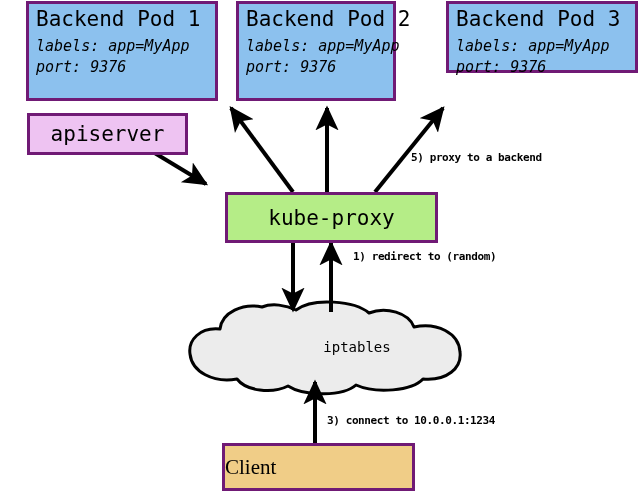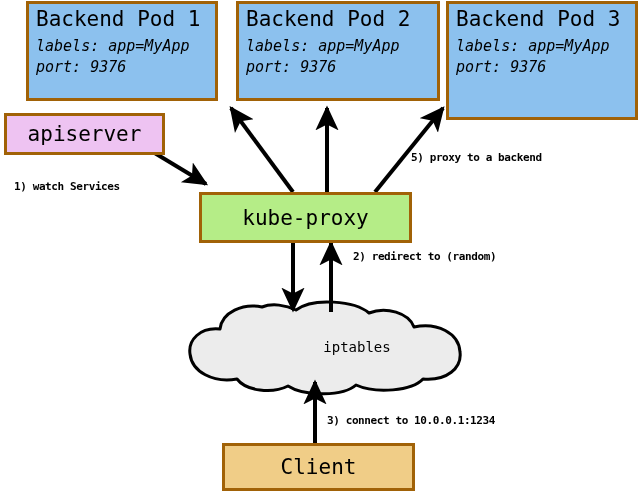--- a/index.html
+++ b/index.html
@@ -17,21 +17,21 @@
   }
   #canvas {
     position: absolute;
     left: 0; top: 0;
     width: 640px;
     height: 494px;
   }
   .node {
     position: absolute;
     box-sizing: border-box;
-    border: 3px solid #a16207;
+    border: 3px solid #701a75;
     z-index: 2;
   }
   .pod {
     background: #8cc1ee;
     padding: 2px 7px 0 7px;
   }
   .pod-title {
     font-size: 21px;
     line-height: 27px;
     color: #000;
@@ -46,40 +46,41 @@
   }
   .pod-lines {
     margin-top: 3px;
     font-style: italic;
   }
   #apiserver {
     background: #eec3f2;
     display: flex;
     align-items: center;
     justify-content: center;
+    margin-left: 23px;
   }
   #apiserver .label {
     font-size: 21px;
     color: #000;
   }
   #kube-proxy {
     background: #b5ed87;
     display: flex;
     align-items: center;
     justify-content: center;
   }
   #kube-proxy .label {
     font-size: 21px;
     color: #000;
   }
   #client {
     background: #f0cd87;
     display: flex;
     align-items: center;
-    justify-content: center;
+    font-family: Liberation Serif, serif;
   }
   #client .label {
     font-size: 21px;
     color: #000;
   }
   .cloud-label {
     position: absolute;
     z-index: 3;
     font-size: 14px;
     color: #000;
@@ -140,60 +141,59 @@
 </svg>
 
 <div class="node pod" id="pod-1" style="left:26px; top:1px; width:192px; height:100px;">
   <div class="pod-title">Backend Pod 1</div>
   <div class="pod-lines">
     <div class="pod-line">labels: app=MyApp</div>
     <div class="pod-line">port: 9376</div>
   </div>
 </div>
 
-<div class="node pod" id="pod-2" style="left:236px; top:1px; width:204px; height:100px;">
+<div class="node pod" id="pod-2" style="left:236px; top:1px; width:160px; height:100px;">
   <div class="pod-title">Backend Pod 2</div>
   <div class="pod-lines">
     <div class="pod-line">labels: app=MyApp</div>
     <div class="pod-line">port: 9376</div>
   </div>
 </div>
 
-<div class="node pod" id="pod-3" style="left:446px; top:1px; width:192px; height:119px;">
+<div class="node pod" id="pod-3" style="left:446px; top:1px; width:192px; height:72px;">
   <div class="pod-title">Backend Pod 3</div>
   <div class="pod-lines">
     <div class="pod-line">labels: app=MyApp</div>
     <div class="pod-line">port: 9376</div>
   </div>
 </div>
 
 <div class="node" id="apiserver" style="left:4px; top:113px; width:161px; height:42px;">
   <span class="label">apiserver</span>
 </div>
 
-<div class="node" id="kube-proxy" style="left:199px; top:192px; width:213px; height:51px;">
+<div class="node" id="kube-proxy" style="left:225px; top:192px; width:213px; height:51px;">
   <span class="label">kube-proxy</span>
 </div>
 
 <div class="cloud-label" style="top:339px;margin-left:37px;">iptables</div>
 
 <div class="node" id="client" style="left:222px; top:443px; width:193px; height:48px;">
   <span class="label">Client</span>
 </div>
 
 <div class="step" style="left:14px; top:175px;">
-  <div>1) watch Services</div>
 </div>
 
 <div class="step" style="left:66px; top:245px;">
 </div>
 
 <div class="step" style="left:327px; top:409px;">
   <div>3) connect to 10.0.0.1:1234</div>
 </div>
 
 <div class="step" style="left:353px; top:245px;">
-  <div>2) redirect to (random)</div>
+  <div>1) redirect to (random)</div>
 </div>
 
 <div class="step" style="left:411px; top:146px;">
   <div>5) proxy to a backend</div>
 </div>
 
 </body></html>

